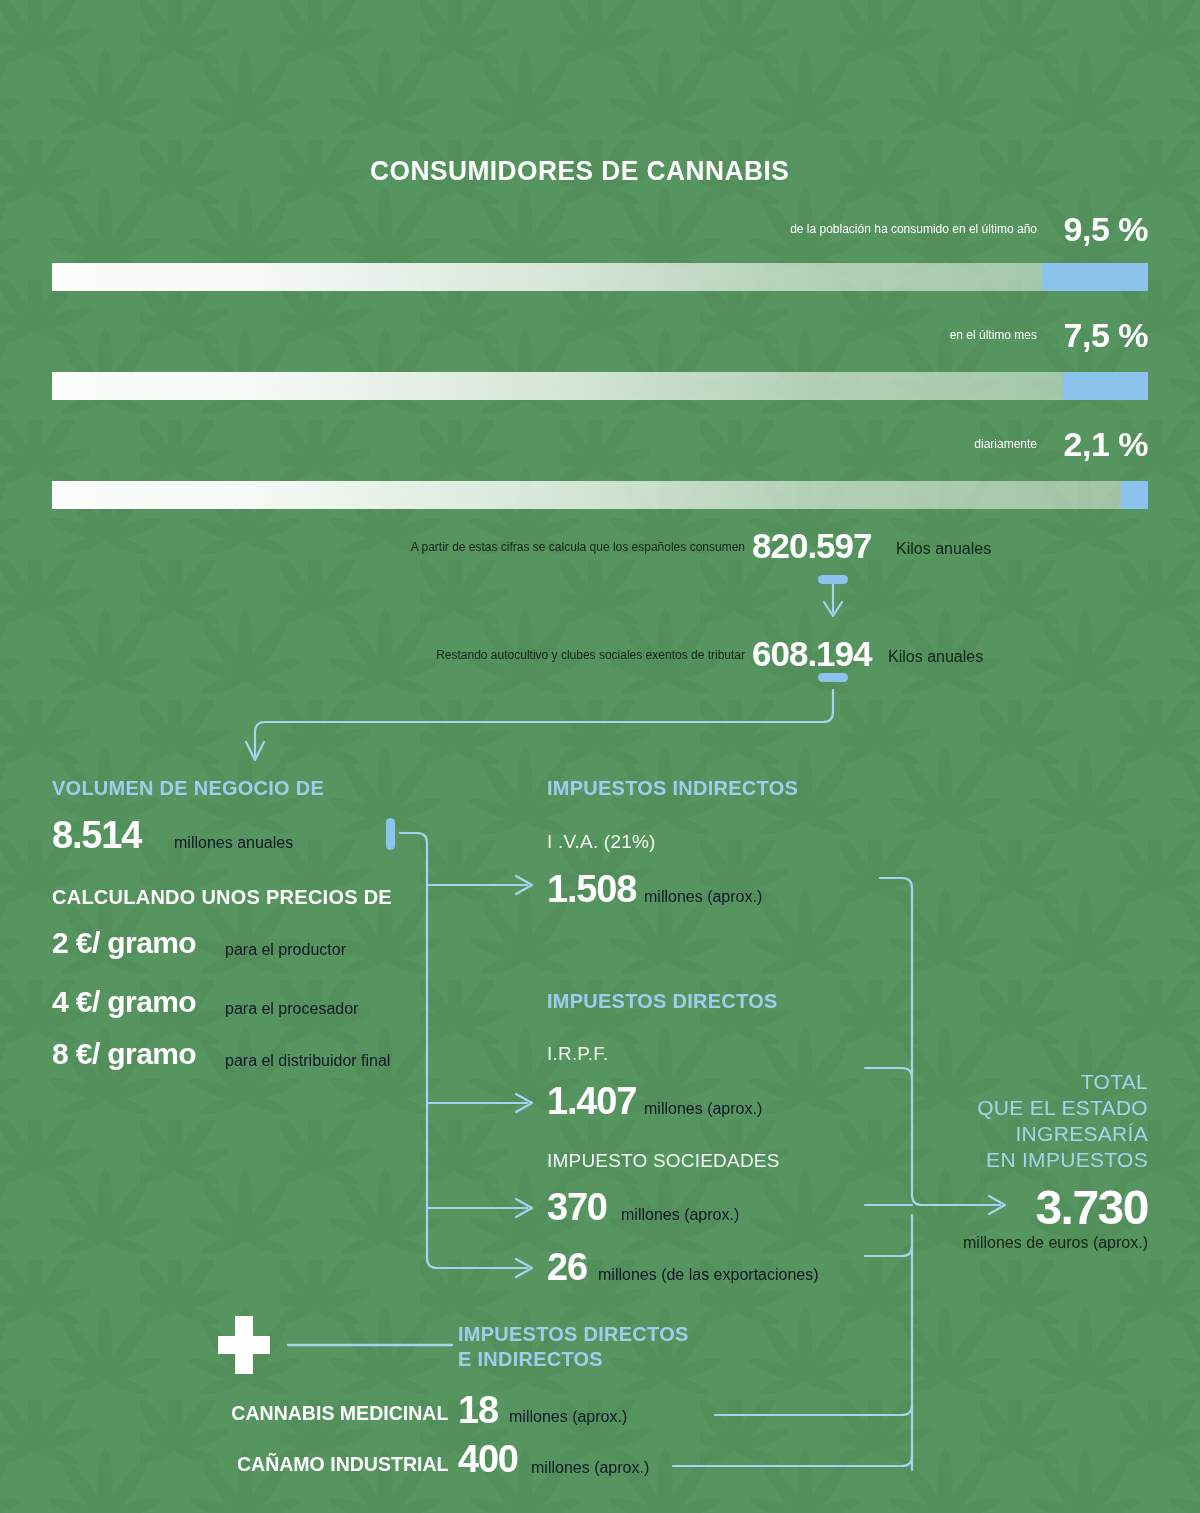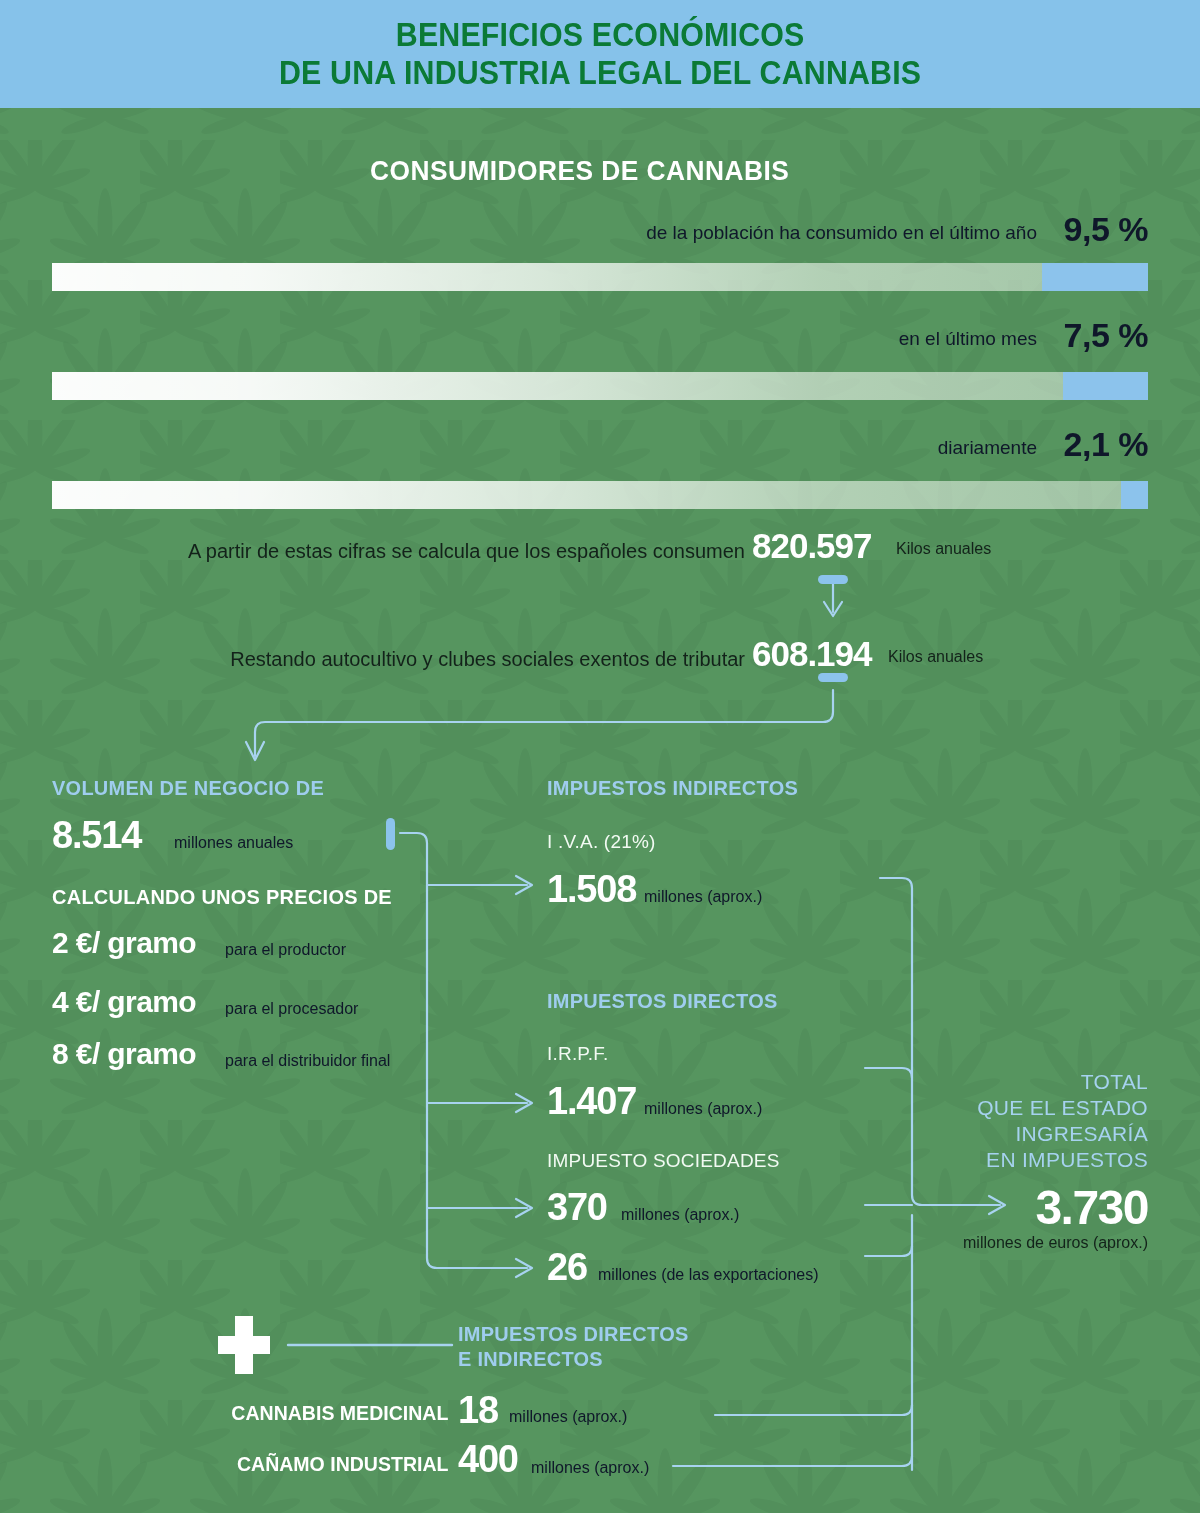--- a/index.html
+++ b/index.html
@@ -70,39 +70,39 @@
        rgba(236,245,235,0.62) 70%,
        rgba(228,240,228,0.52) 100%);
   }
   .bar-fill {
     position: absolute;
     height: 28px;
     background: #8cc3ec;
   }
   .bar-label {
     position: absolute;
-    color: #0f172a;
-    font-size: 19px;
+    color: #ffffff;
+    font-size: 12px;
     text-align: right;
     white-space: nowrap;
   }
   .bar-pct {
     position: absolute;
-    color: #0f172a;
+    color: #ffffff;
     font-weight: bold;
     font-size: 34px;
     white-space: nowrap;
     letter-spacing: -0.5px;
   }
 
   
   .flow-label {
     position: absolute;
     color: #13221a;
-    font-size: 20px;
+    font-size: 12px;
     text-align: right;
     white-space: nowrap;
   }
   .flow-big {
     position: absolute;
     color: #ffffff;
     font-weight: bold;
     font-size: 35px;
     letter-spacing: -1px;
     white-space: nowrap;
@@ -272,24 +272,20 @@
     <path d="M673,1466 L902,1466 Q912,1466 912,1456"></path>
 
     <path d="M912,1215 L912,1470"></path>
 
     <path d="M288,1345 L452,1345" stroke-width="2.4"></path>
   </g>
 </svg>
 
 <div id="content">
 
-  <div id="header">
-    <div class="hl">BENEFICIOS ECONÓMICOS</div>
-    <div class="hl">DE UNA INDUSTRIA LEGAL DEL CANNABIS</div>
-  </div>
 
   <div class="sec-title" style="left:370px; top:155px;">CONSUMIDORES DE CANNABIS</div>
 
   <div class="bar-label" style="right:163px; top:222px;">de la población ha consumido en el último año</div>
   <div class="bar-pct" style="right:52px; top:210px;">9,5 %</div>
   <div class="bar-track" style="top:263px;"></div>
   <div class="bar-fill" style="top:263px; left:1042px; width:106px;"></div>
 
   <div class="bar-label" style="right:163px; top:328px;">en el último mes</div>
   <div class="bar-pct" style="right:52px; top:316px;">7,5 %</div>

